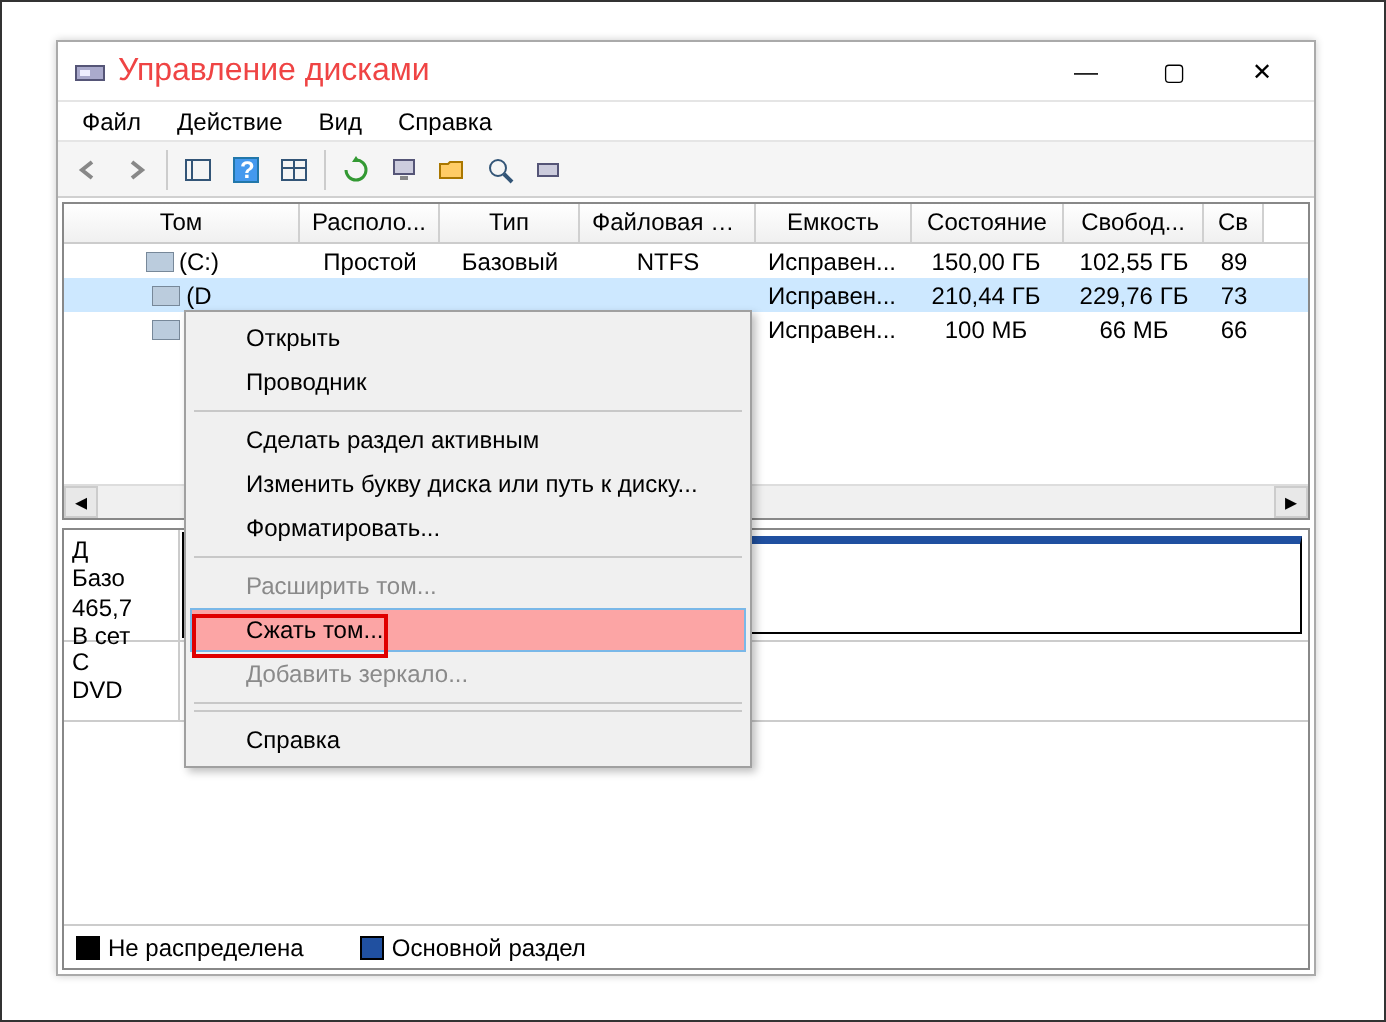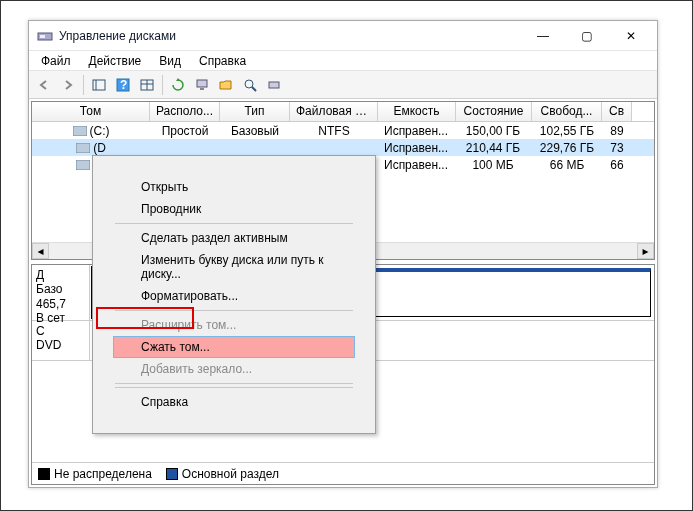--- a/index.html
+++ b/index.html
@@ -1,21 +1,21 @@
 <!DOCTYPE html>
 <html><head>
 <meta charset="utf-8">
 <style>
 * { box-sizing: border-box; margin: 0; padding: 0; font-family: "Segoe UI", Tahoma, sans-serif; font-size: 12px; }
 body { background: #f0f0f0; width: 693px; height: 511px; position: relative; overflow: hidden; }
 .outer-border { position: absolute; inset: 0; border: 1px solid #333; background: #fff; }
 .window { position: absolute; top: 20px; left: 28px; width: 630px; height: 468px; background: #fff; border: 1px solid #aaa; box-shadow: 0 0 4px rgba(0,0,0,.2); display: flex; flex-direction: column; }
 .titlebar { height: 30px; display: flex; align-items: center; padding: 0 4px 0 8px; background: #fff; border-bottom: 1px solid #e5e5e5; }
 .titlebar .icon { width: 16px; height: 16px; margin-right: 6px; }
-.titlebar .title { flex: 1; font-size: 12px; color: #0f172a; }
+.titlebar .title { flex: 1; font-size: 16px; color: #ef4444; }
 .titlebar .ctrl { width: 44px; height: 28px; display: flex; align-items: center; justify-content: center; color: #000; }
 .menubar { height: 20px; display: flex; align-items: center; padding: 0 4px; gap: 2px; border-bottom: 1px solid #e5e5e5; }
 .menubar .item { padding: 2px 8px; }
 .toolbar { height: 28px; display: flex; align-items: center; padding: 0 4px; gap: 2px; border-bottom: 1px solid #d0d0d0; background: #f5f5f5; }
 .toolbar .btn { width: 22px; height: 22px; display: flex; align-items: center; justify-content: center; border: 1px solid transparent; }
 .toolbar .sep { width: 1px; height: 20px; background: #ccc; margin: 0 2px; }
 .grid { border: 1px solid #888; margin: 2px; flex-shrink: 0; text-align: center; }
 .grid-head { display: flex; background: #fff; border-bottom: 1px solid #ccc; height: 20px; }
 .grid-head .col { border-right: 1px solid #d0d0d0; padding: 2px 6px; overflow: hidden; white-space: nowrap; text-overflow: ellipsis; background: linear-gradient(#fff,#f0f0f0); }
 .grid-body { height: 120px; overflow: auto; }
@@ -26,23 +26,23 @@
 .scrollbar { height: 17px; background: #f0f0f0; display: flex; border-top: 1px solid #ddd; }
 .scroll-btn { width: 17px; background: #e8e8e8; border: 1px solid #ccc; display:flex;align-items:center;justify-content:center; }
 .lower { margin: 2px; border: 1px solid #888; flex: 1; display: flex; flex-direction: column; min-height: 0; }
 .disk-row { display: flex; height: 56px; border-bottom: 1px solid #ccc; }
 .disk-label { width: 58px; border-right: 1px solid #ccc; padding: 3px 4px; font-size: 11px; line-height: 1.2; }
 .disk-vols { flex: 1; display: flex; padding: 3px; gap: 2px; }
 .vol-box { border: 1px solid #000; padding: 3px 5px; font-size: 11px; line-height: 1.25; position: relative; }
 .vol-box.primary { border-top: 4px solid #2050a0; }
 .vol-box.hatched { border-top: 4px solid #2050a0; background: repeating-linear-gradient(45deg,#fff,#fff 3px,#d0d0f0 3px,#d0d0f0 6px); }
 .vol-box.selected { outline: 2px solid #000; }
-.legend { height: 22px; border-top: 1px solid #ccc; display: flex; align-items: center; gap: 14px; padding: 0 6px; }
+.legend { height: 22px; border-top: 1px solid #ccc; display: flex; align-items: center; gap: 28px; padding: 0 6px; }
 .legend .sw { width: 12px; height: 12px; border: 1px solid #000; display: inline-block; margin-right: 4px; vertical-align: middle; }
-.context-menu { position: absolute; top: 155px; left: 92px; width: 284px; background: #f0f0f0; border: 1px solid #a0a0a0; box-shadow: 2px 2px 4px rgba(0,0,0,.25); z-index: 10; padding: 20px; }
+.context-menu { position: absolute; top: 155px; left: 92px; width: 284px; background: #f0f0f0; border: 1px solid #a0a0a0; box-shadow: 2px 2px 4px rgba(0,0,0,.25); z-index: 10; padding: 2px; }
 .cm-item { padding: 4px 24px 4px 28px; font-size: 12px; color: #000; }
 .cm-item.disabled { color: #8a8a8a; }
 .cm-item.focus { background: #fca5a5; border: 1px solid #7ab8e8; padding: 3px 23px 3px 27px; }
 .cm-sep { height: 1px; background: #c8c8c8; margin: 3px 2px; }
 .red-box { position: absolute; border: 2px solid #e00000; pointer-events: none; z-index: 20; }
 .c-tom{width:118px}.c-ras{width:70px}.c-tip{width:70px}.c-fs{width:88px}.c-sos{width:76px}.c-em{width:78px}.c-sv{width:70px}.c-sv2{width:30px}
 svg{display:block}
 </style>
 </head>
 <body>

